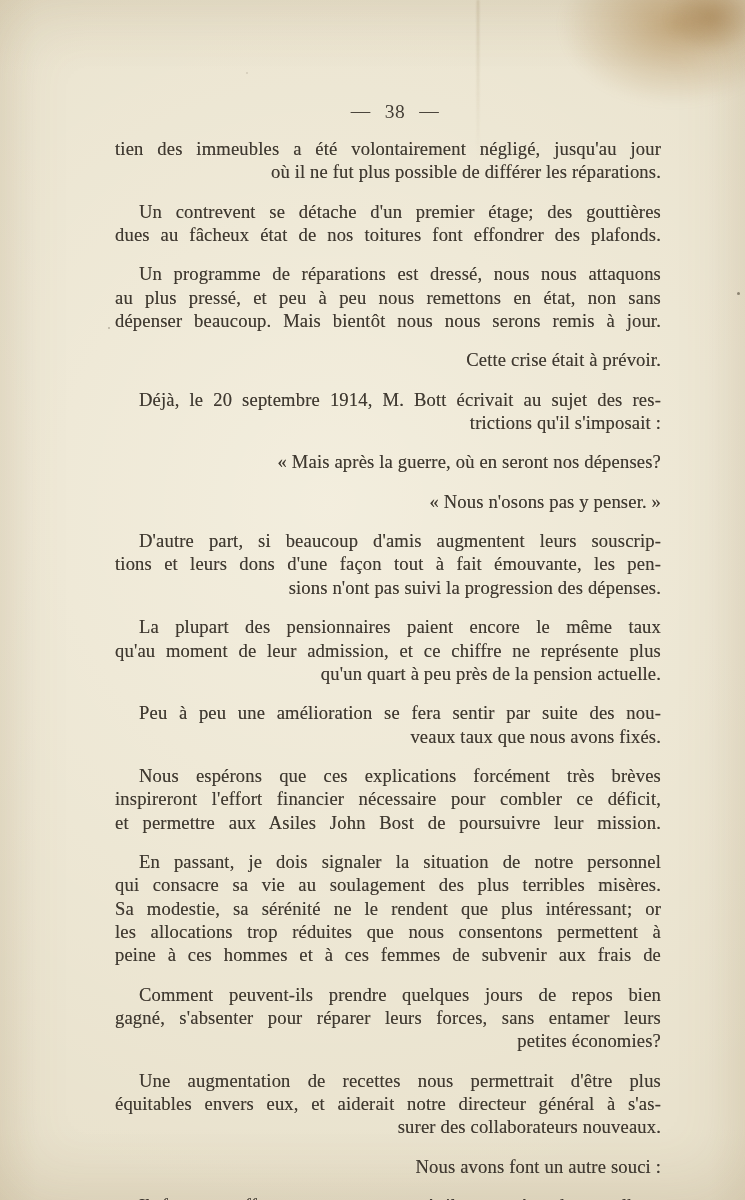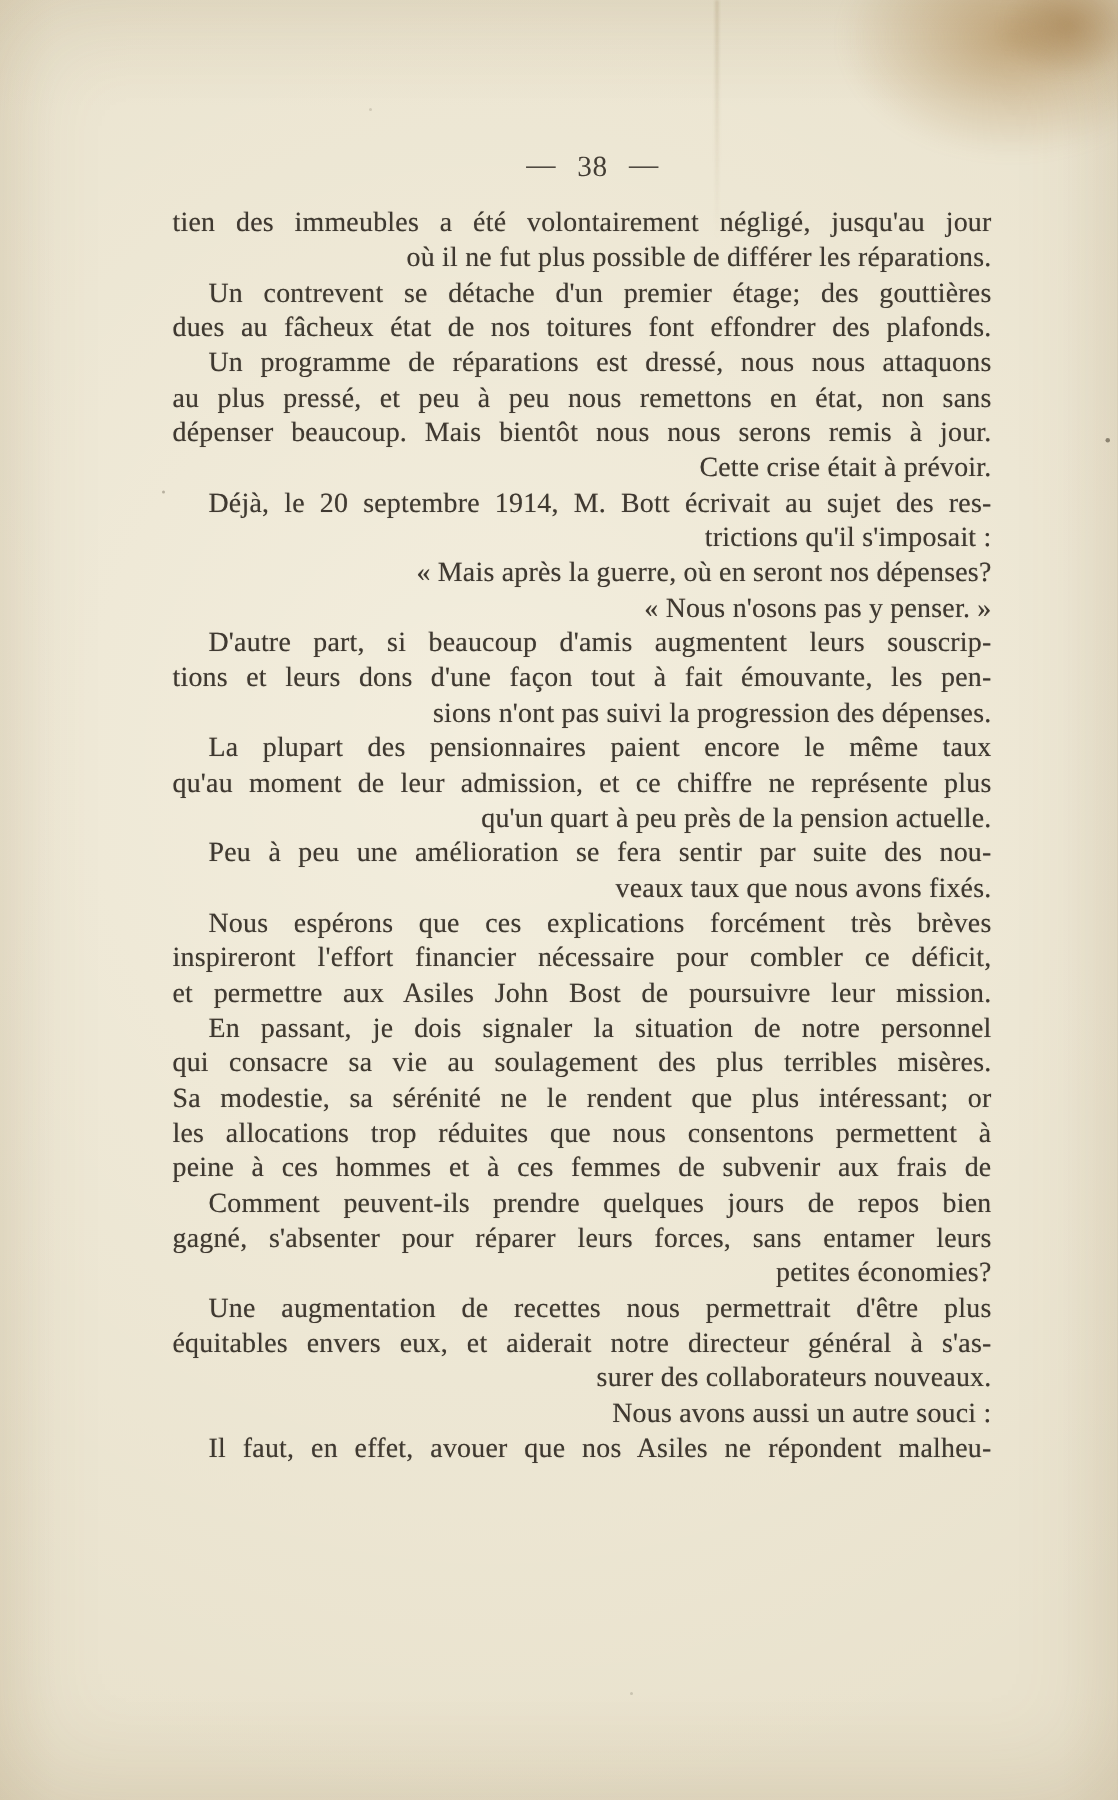--- a/index.html
+++ b/index.html
@@ -69,21 +69,21 @@
   .text-block {
     position: absolute;
     left: 115px; top: 137px;
     width: 546px;
     font-size: 18.6px;
     line-height: 23.35px;
     letter-spacing: 0.15px;
     text-shadow: 0 0 0.5px rgba(62,52,40,0.55);
   }
   .line { text-align: right; }
-  .line.indent { text-indent: 24px; }
+  .line.indent { text-indent: 24px; margin-top: 16px; }
   .line.just {
     text-align: justify;
     text-align-last: justify;
     text-justify: inter-word;
   }
 </style>
 </head>
 <body>
 
 <div class="page">
@@ -127,16 +127,16 @@
       <div class="line just">qui consacre sa vie au soulagement des plus terribles misères.</div>
       <div class="line just">Sa modestie, sa sérénité ne le rendent que plus intéressant; or</div>
       <div class="line just">les allocations trop réduites que nous consentons permettent à</div>
       <div class="line just">peine à ces hommes et à ces femmes de subvenir aux frais de</div>
       <div class="line indent just">Comment peuvent-ils prendre quelques jours de repos bien</div>
       <div class="line just">gagné, s'absenter pour réparer leurs forces, sans entamer leurs</div>
       <div class="line">petites économies?</div>
       <div class="line indent just">Une augmentation de recettes nous permettrait d'être plus</div>
       <div class="line just">équitables envers eux, et aiderait notre directeur général à s'as-</div>
       <div class="line">surer des collaborateurs nouveaux.</div>
-      <div class="line indent">Nous avons aussi un autre souci :</div>
+      <div class="line indent">Nous avons font un autre souci :</div>
       <div class="line indent just">Il faut, en effet, avouer que nos Asiles ne répondent malheu-</div>
     </div>
 </div>
 
 </body></html>

